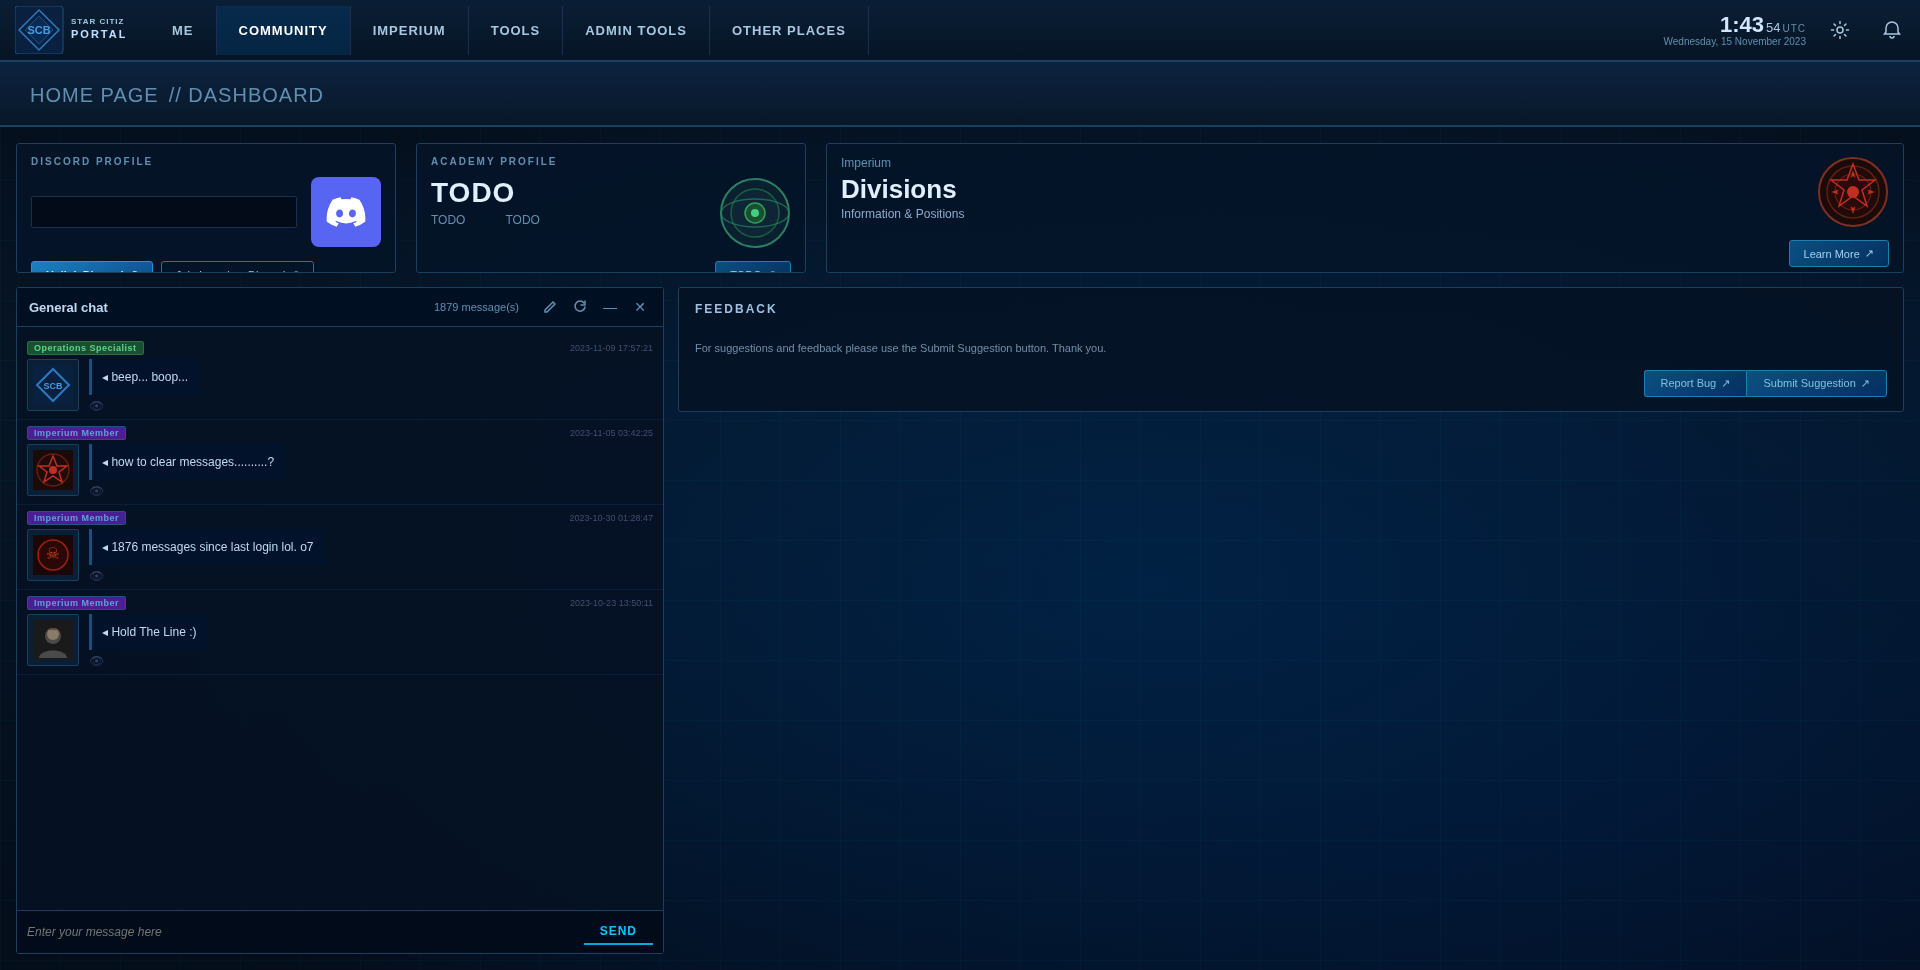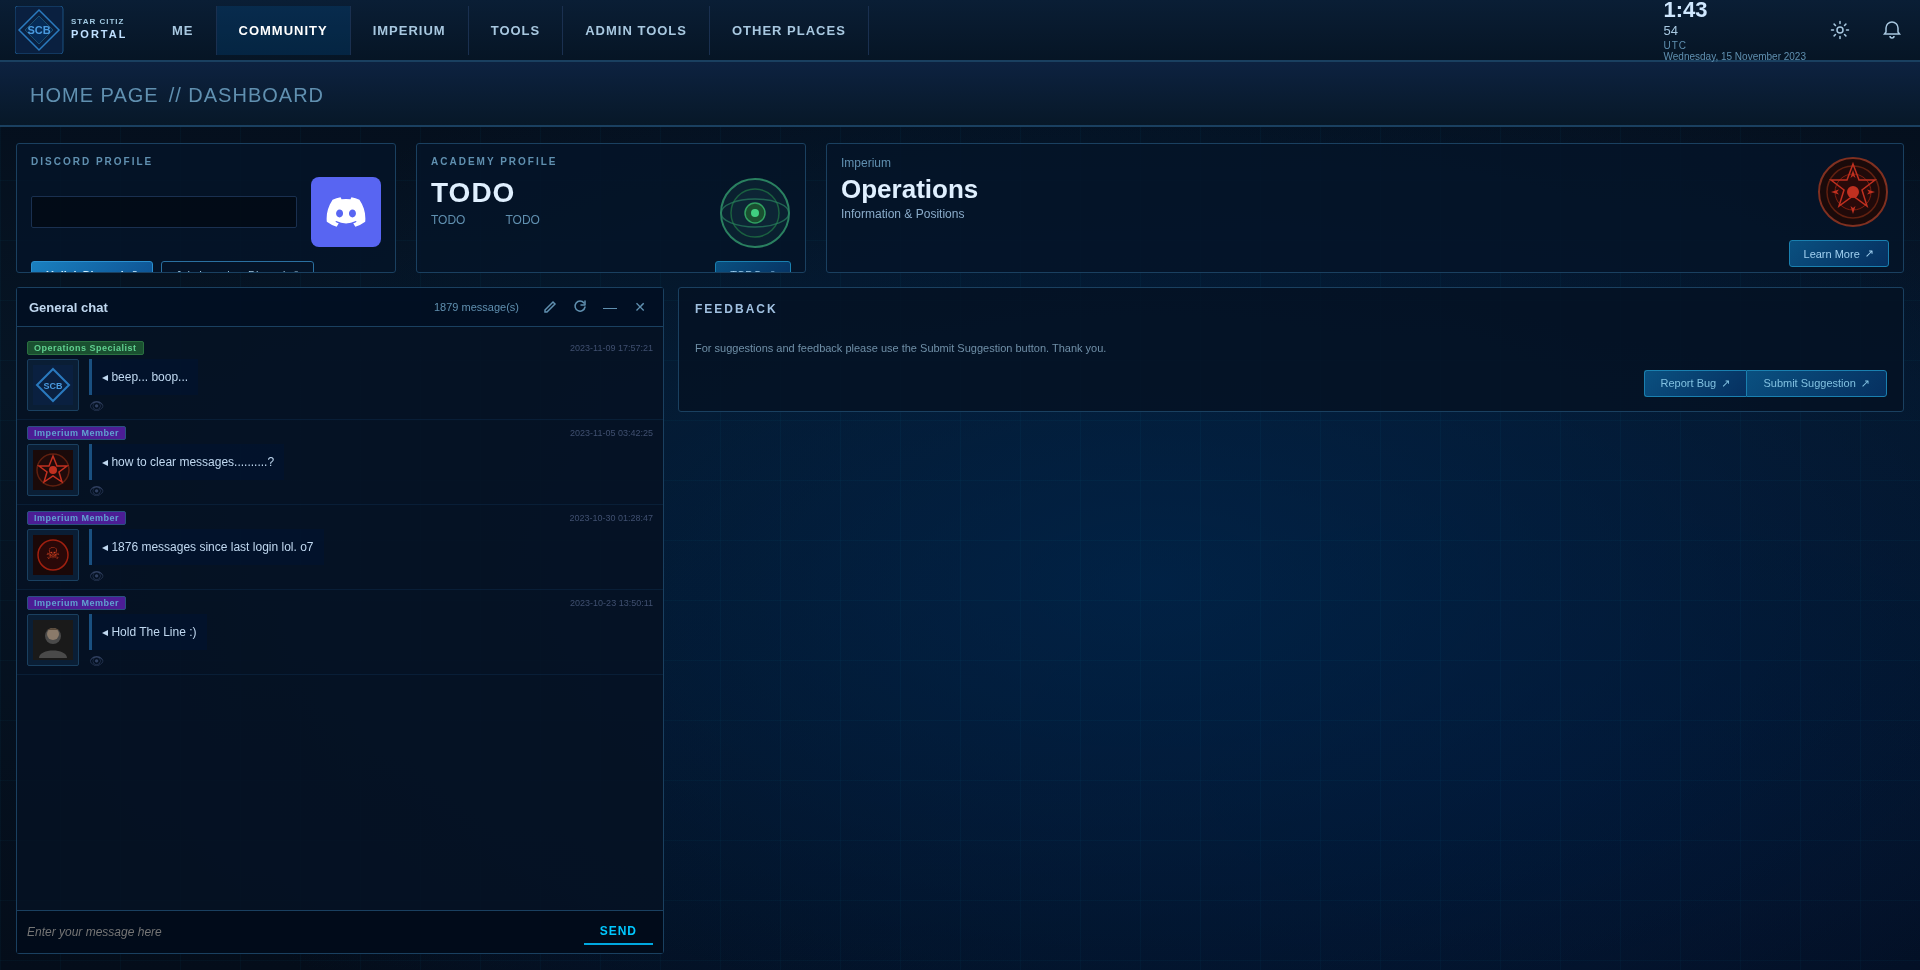--- a/index.html
+++ b/index.html
@@ -550,21 +550,21 @@
     <div class="nav-item">ME</div>
     <div class="nav-item active">COMMUNITY</div>
     <div class="nav-item">IMPERIUM</div>
     <div class="nav-item">TOOLS</div>
     <div class="nav-item">ADMIN TOOLS</div>
     <div class="nav-item">OTHER PLACES</div>
   </div>
 
   <div class="nav-right">
     <div class="clock-area">
-      <div style="display:flex; align-items:baseline; gap:2px; justify-content:flex-end;flex-direction:column;">
+      <div style="display:flex; align-items:baseline; gap:2px; justify-content:flex-end;">
         <span class="clock-time">1:43</span>
         <span class="clock-seconds">54</span>
         <span class="clock-label">UTC</span>
       </div>
       <div class="clock-date">Wednesday, 15 November 2023</div>
     </div>
     <div class="nav-icon-btn">
       <svg width="20" height="20" viewBox="0 0 20 20">
           <circle cx="10" cy="10" r="3" fill="none" stroke="currentColor" stroke-width="1.5"></circle>
           <path d="M10 1.5v2m0 13v2M1.5 10h2m13 0h2M4.1 4.1l1.4 1.4m9 9 1.4 1.4M15.9 4.1l-1.4 1.4m-9 9-1.4 1.4" stroke="currentColor" stroke-width="1.5" stroke-linecap="round"></path>
@@ -635,21 +635,21 @@
           <span>TODO</span>
           <span>↗</span>
         </button>
       </div>
     </div>
 
     <div class="card divisions-card">
       <div class="divisions-inner">
         <div class="divisions-text">
           <div class="imperium-label">Imperium</div>
-          <h2>Operations</h2>
+          <h2>Divisions</h2>
           <div class="sub">Information &amp; Positions</div>
         </div>
 
         <svg class="divisions-logo" viewBox="0 0 72 72" xmlns="http://www.w3.org/2000/svg">
           <circle cx="36" cy="36" r="34" fill="#1a0a0a" stroke="#803020" stroke-width="2"></circle>
           <circle cx="36" cy="36" r="26" fill="#200a0a" stroke="#602010" stroke-width="1.5"></circle>
           <circle cx="36" cy="36" r="18" fill="#2a0a0a" stroke="#802010" stroke-width="1"></circle>
           <polygon points="36,8 42,24 58,24 45,34 50,50 36,40 22,50 27,34 14,24 30,24" fill="none" stroke="#c03020" stroke-width="1.5"></polygon>
           <circle cx="36" cy="36" r="6" fill="#c03020"></circle>
           <polygon points="36,14 38.5,22 36,20 33.5,22" fill="#c03020"></polygon>

